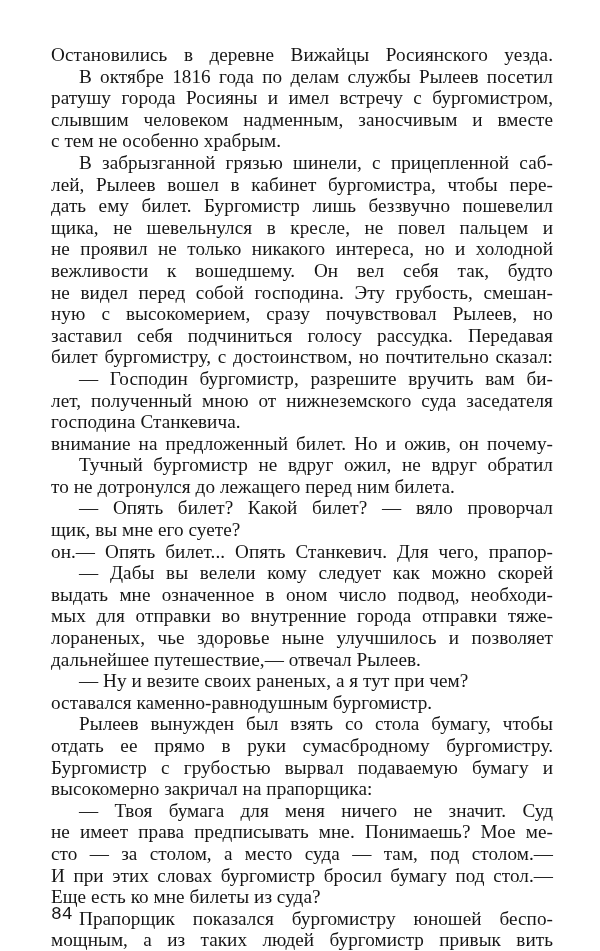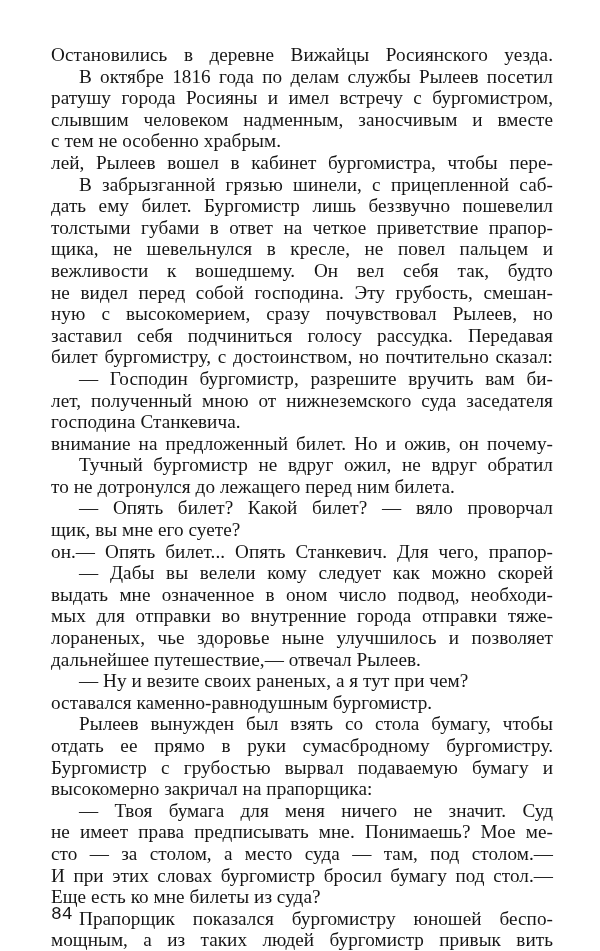--- a/index.html
+++ b/index.html
@@ -21,25 +21,25 @@
 </style>
 </head>
 <body>
 
 <div class="page" id="page-body">
     <span class="line">Остановились в деревне Вижайцы Росиянского уезда.</span>
     <span class="line indent">В октябре 1816 года по делам службы Рылеев посетил</span>
     <span class="line">ратушу города Росияны и имел встречу с бургомистром,</span>
     <span class="line">слывшим человеком надменным, заносчивым и вместе</span>
     <span class="line last">с тем не особенно храбрым.</span>
+    <span class="line indent">В забрызганной грязью шинели, с прицепленной саб-</span>
     <span class="line">лей, Рылеев вошел в кабинет бургомистра, чтобы пере-</span>
-    <span class="line indent">В забрызганной грязью шинели, с прицепленной саб-</span>
     <span class="line">дать ему билет. Бургомистр лишь беззвучно пошевелил</span>
-    <span class="line">толстыми губами в ответ на четкое приветствие прапор-</span>
     <span class="line">щика, не шевельнулся в кресле, не повел пальцем и</span>
+    <span class="line">не проявил не только никакого интереса, но и холодной</span>
     <span class="line">вежливости к вошедшему. Он вел себя так, будто</span>
     <span class="line">не видел перед собой господина. Эту грубость, смешан-</span>
     <span class="line">ную с высокомерием, сразу почувствовал Рылеев, но</span>
     <span class="line">заставил себя подчиниться голосу рассудка. Передавая</span>
     <span class="line">билет бургомистру, с достоинством, но почтительно сказал:</span>
     <span class="line indent">— Господин бургомистр, разрешите вручить вам би-</span>
     <span class="line">лет, полученный мною от нижнеземского суда заседателя</span>
     <span class="line last">господина Станкевича.</span>
     <span class="line">внимание на предложенный билет. Но и ожив, он почему-</span>
     <span class="line indent">Тучный бургомистр не вдруг ожил, не вдруг обратил</span>

